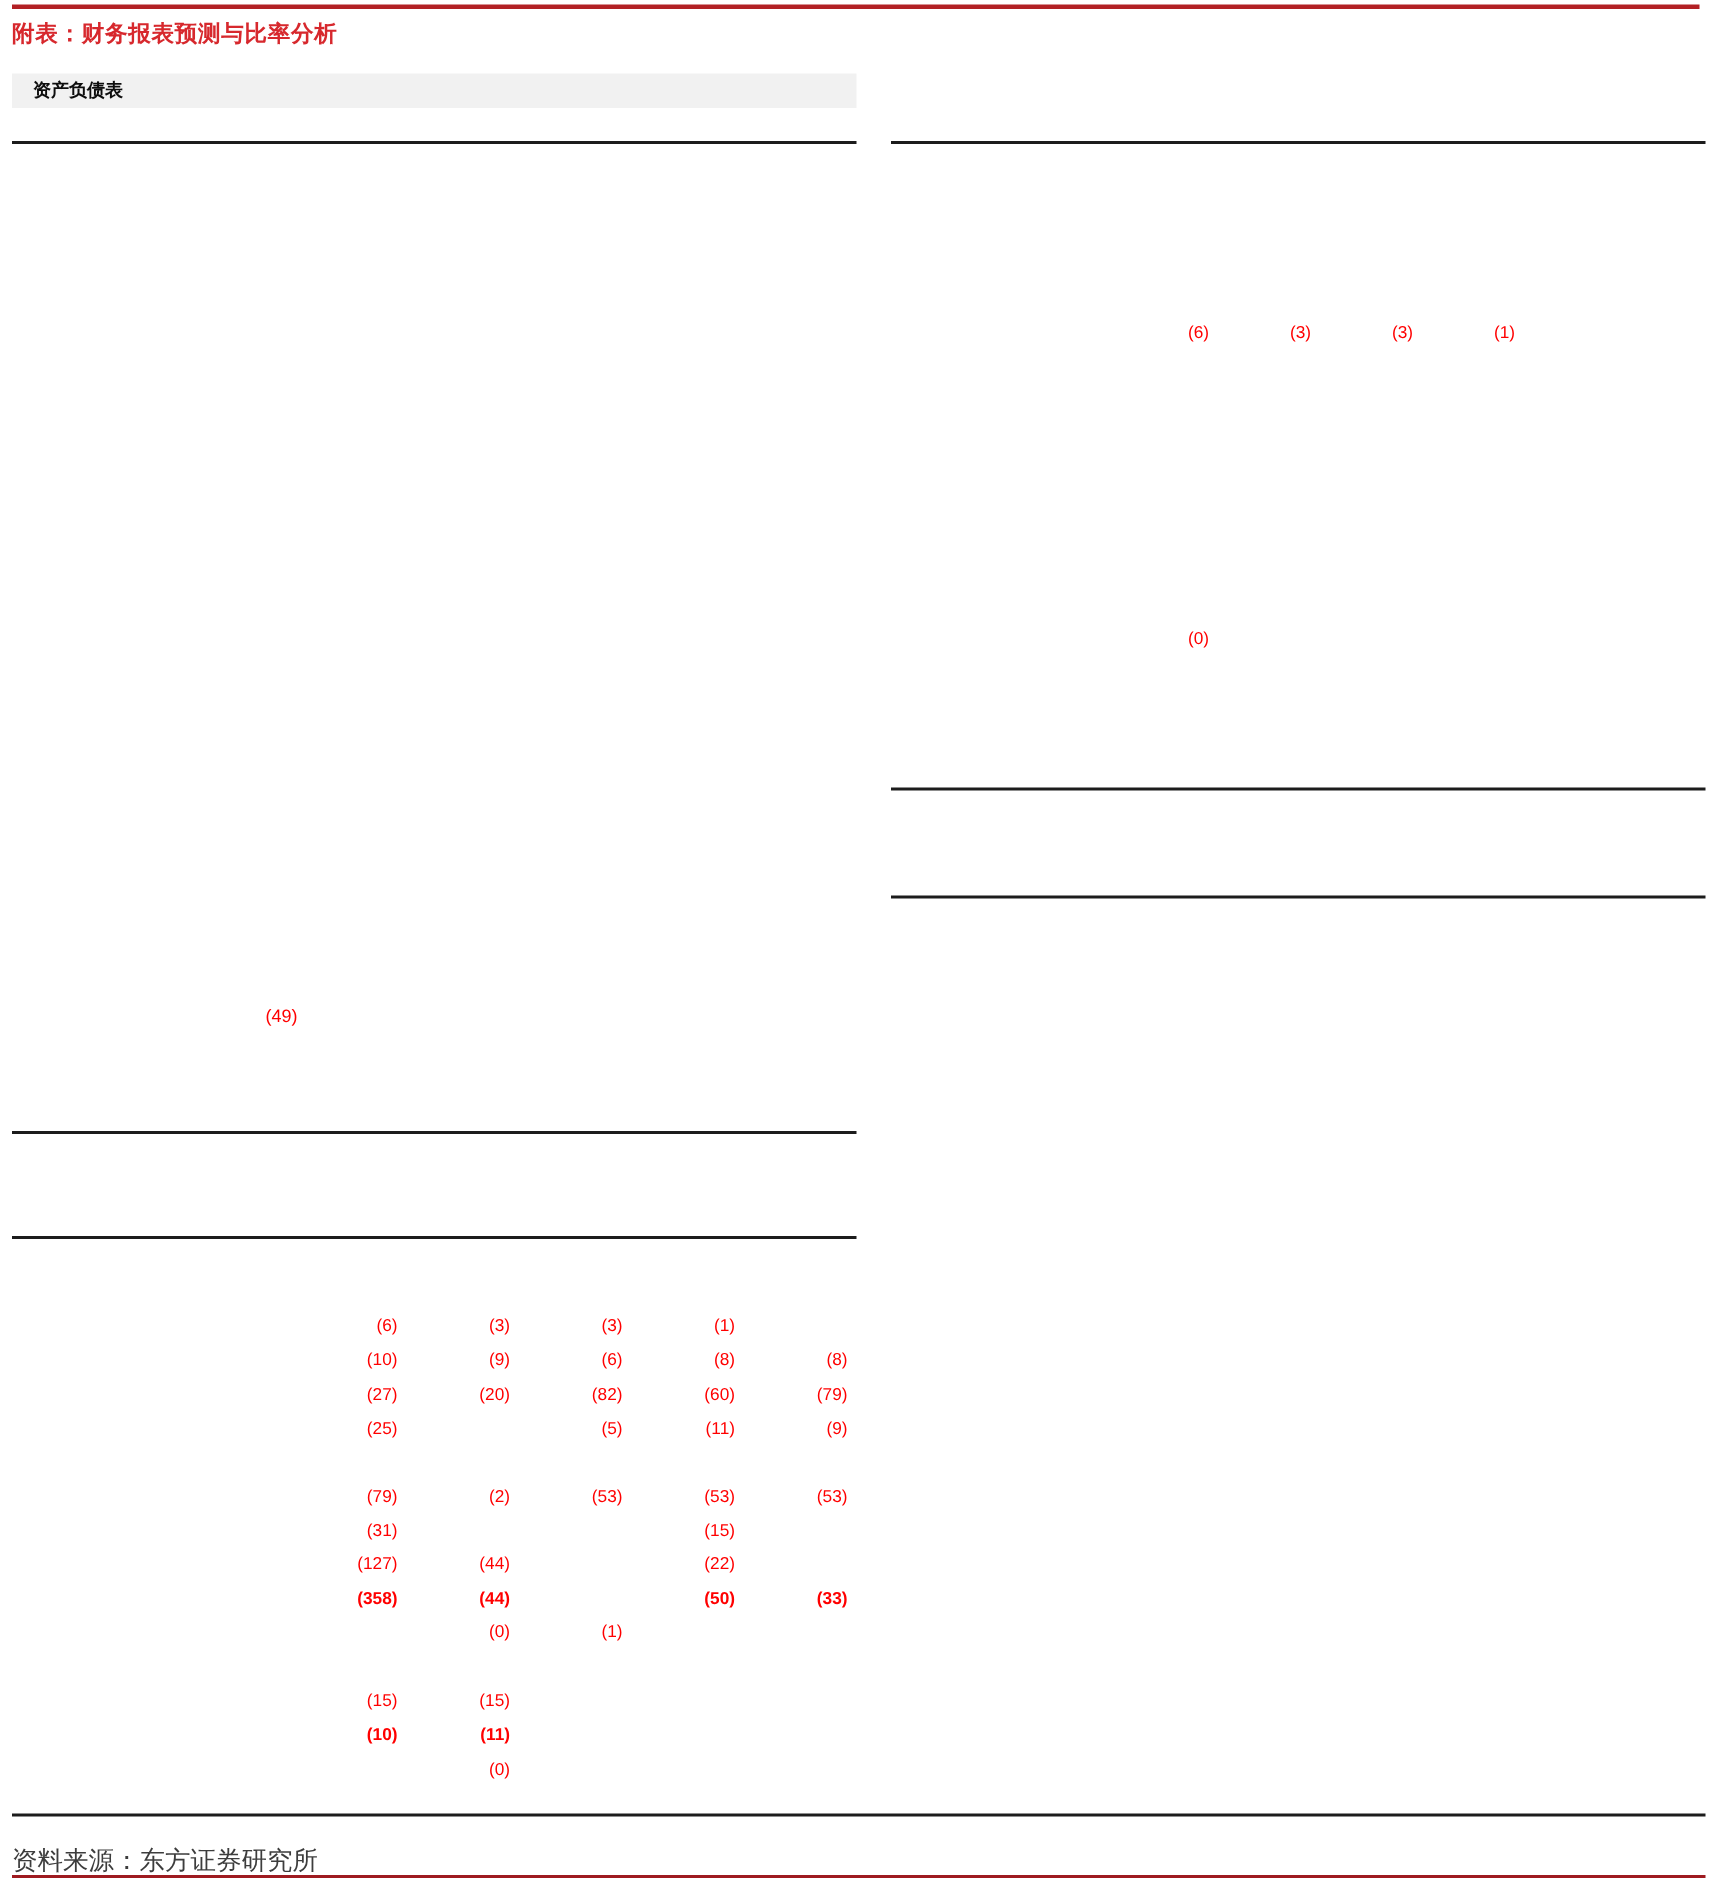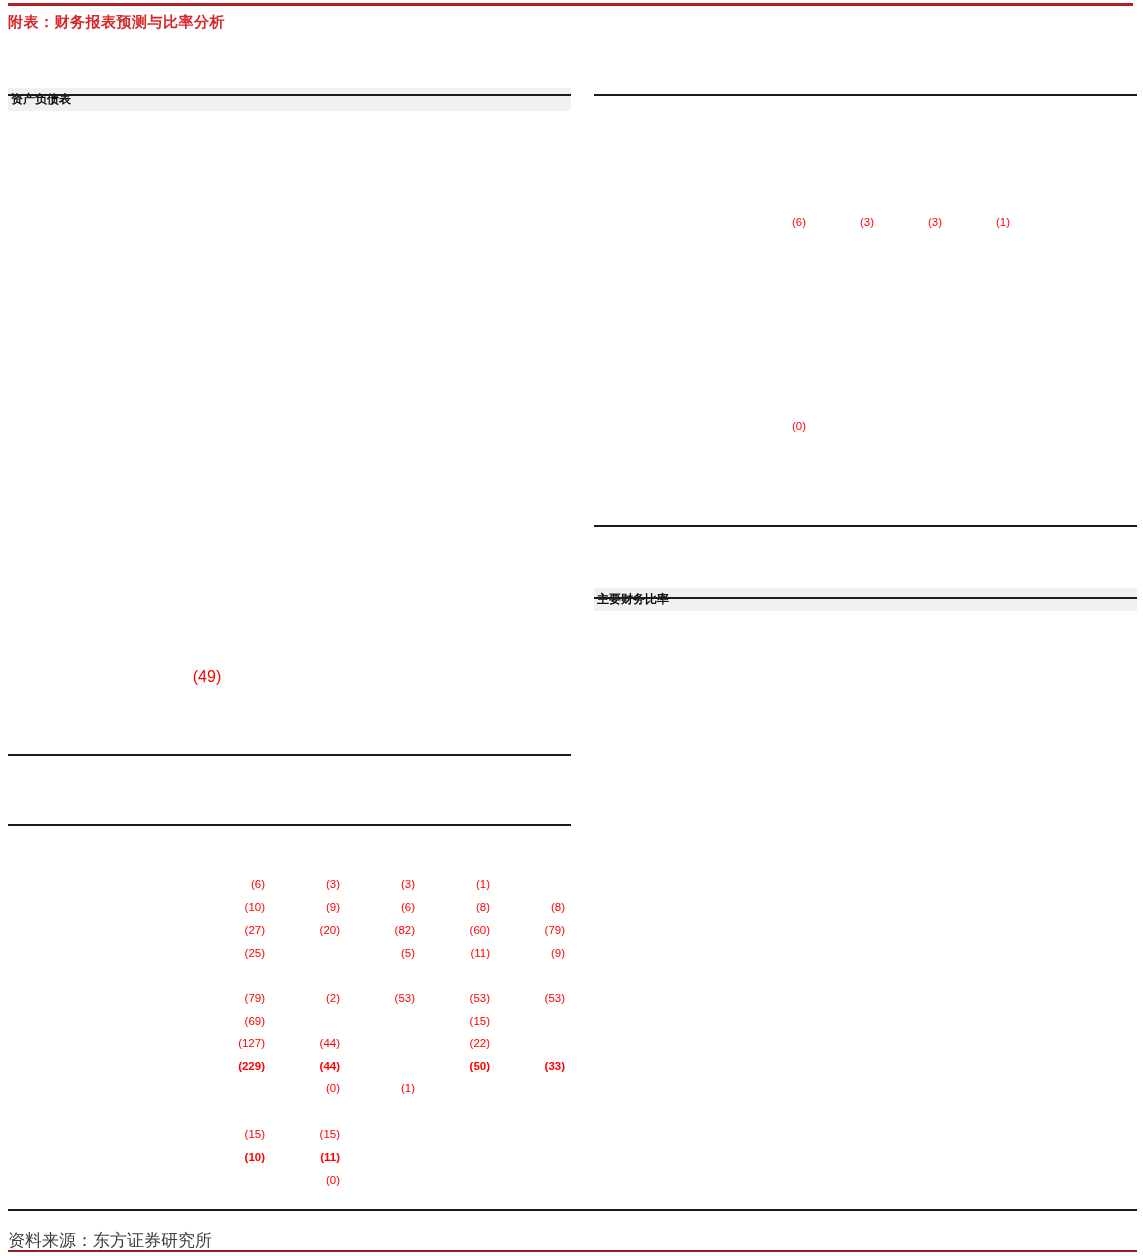--- a/index.html
+++ b/index.html
@@ -9,36 +9,36 @@
   }
   .rule{position:absolute;height:2px;background:#1c1c1c;}
   .rule-red-top{position:absolute;height:3px;background:#b22024;}
   .rule-red-bottom{position:absolute;height:2px;background:#9e1b20;}
   .title{
     position:absolute;left:8px;top:13px;margin:0;
     font-size:15px;font-weight:bold;color:#d7282d;letter-spacing:0.5px;
   }
   .bar{
     position:absolute;height:23px;background:#f1f1f1;
-    display:flex;align-items:center;box-sizing:border-box;padding-left:3px;margin-top:39px;
+    display:flex;align-items:center;box-sizing:border-box;padding-left:14px;
   }
   .bar span{font-size:12px;font-weight:bold;color:#0d0d0d;}
   .grid-row{
     position:absolute;display:flex;height:16px;line-height:16px;
     font-size:11.5px;color:#ff0000;
   }
   .grid-row span{display:block;text-align:right;}
   .cf{left:190px;width:375px;}
   .cf span{width:75px;}
   .is-row{left:738px;width:340px;}
   .is-row span{width:68px;}
   .bold{font-weight:bold;}
   .val{
-    position:absolute;font-size:16px;color:#ff0000;height:16px;line-height:16px;
-    text-align:center;
+    position:absolute;font-size:12px;color:#ff0000;height:16px;line-height:16px;
+    text-align:left;
   }
   .source{
     position:absolute;left:8px;top:1229px;font-size:17px;color:#3d3d3d;
   }
 </style>
 </head>
 <body>
 
 <div class="page">
 
@@ -85,35 +85,35 @@
     <span>(9)</span>
   </div>
   <div class="grid-row cf" style="top:990px">
     <span>(79)</span>
     <span>(2)</span>
     <span>(53)</span>
     <span>(53)</span>
     <span>(53)</span>
   </div>
   <div class="grid-row cf" style="top:1013px">
-    <span>(69)</span>
+    <span>(31)</span>
     <span></span>
     <span></span>
     <span>(15)</span>
     <span></span>
   </div>
   <div class="grid-row cf" style="top:1035px">
     <span>(127)</span>
     <span>(44)</span>
     <span></span>
     <span>(22)</span>
     <span></span>
   </div>
   <div class="grid-row cf bold" style="top:1058px">
-    <span>(229)</span>
+    <span>(358)</span>
     <span>(44)</span>
     <span></span>
     <span>(50)</span>
     <span>(33)</span>
   </div>
   <div class="grid-row cf" style="top:1080px">
     <span></span>
     <span>(0)</span>
     <span>(1)</span>
     <span></span>
@@ -153,22 +153,19 @@
   <div class="grid-row is-row" style="top:418px">
     <span>(0)</span>
     <span></span>
     <span></span>
     <span></span>
     <span></span>
   </div>
 
   <div class="rule" style="left:594px;top:525px;width:543px"></div>
 
-  <div class="bar" style="left:594px;top:549px;width:543px">
-    <span>主要财务比率</span>
-  </div>
   <div class="rule" style="left:594px;top:597px;width:543px"></div>
 
   <div class="rule" style="left:8px;top:1209px;width:1129px"></div>
   <div class="source">资料来源：东方证券研究所</div>
   <div class="rule-red-bottom" style="left:8px;top:1250px;width:1129px"></div>
 
 </div>
 
 </body></html>

